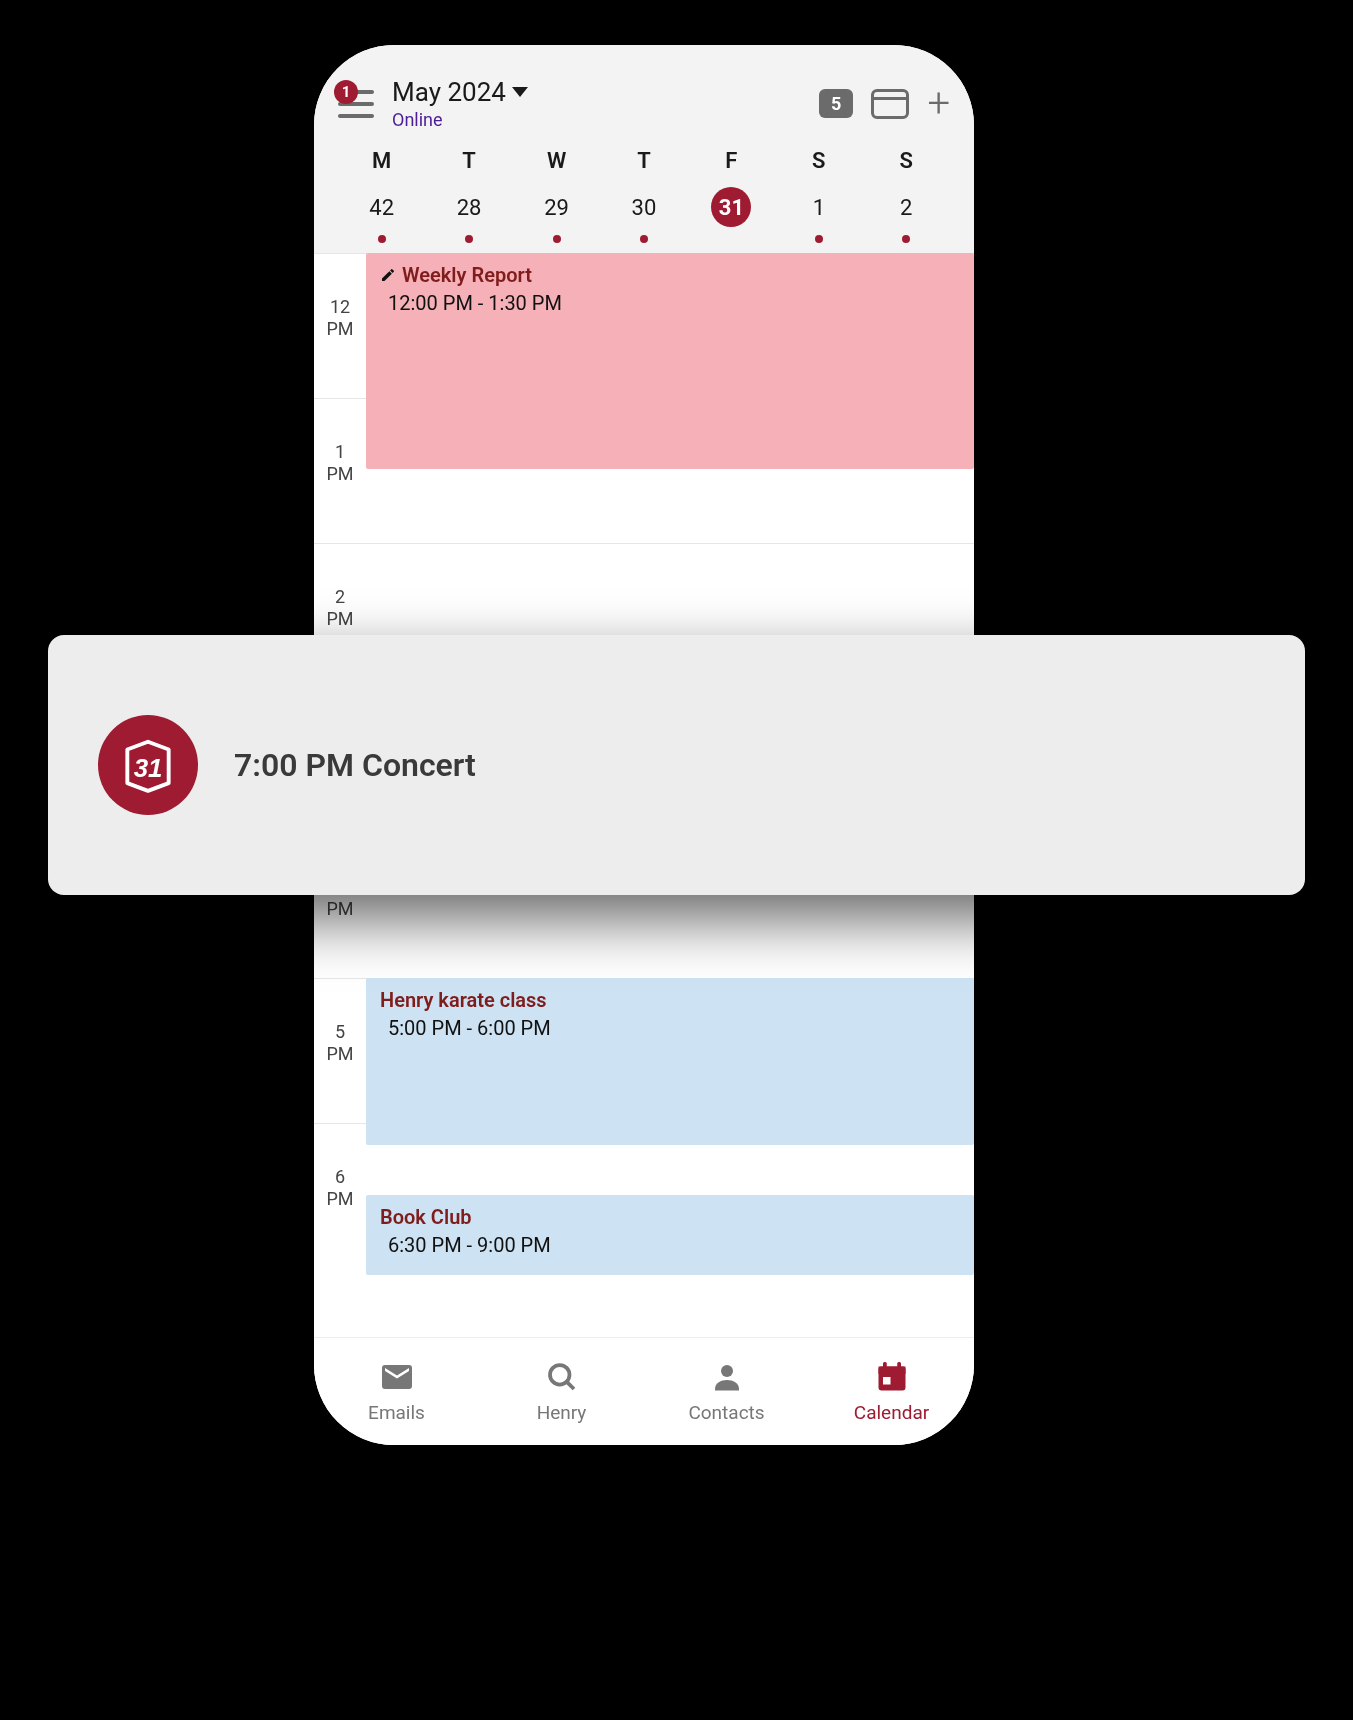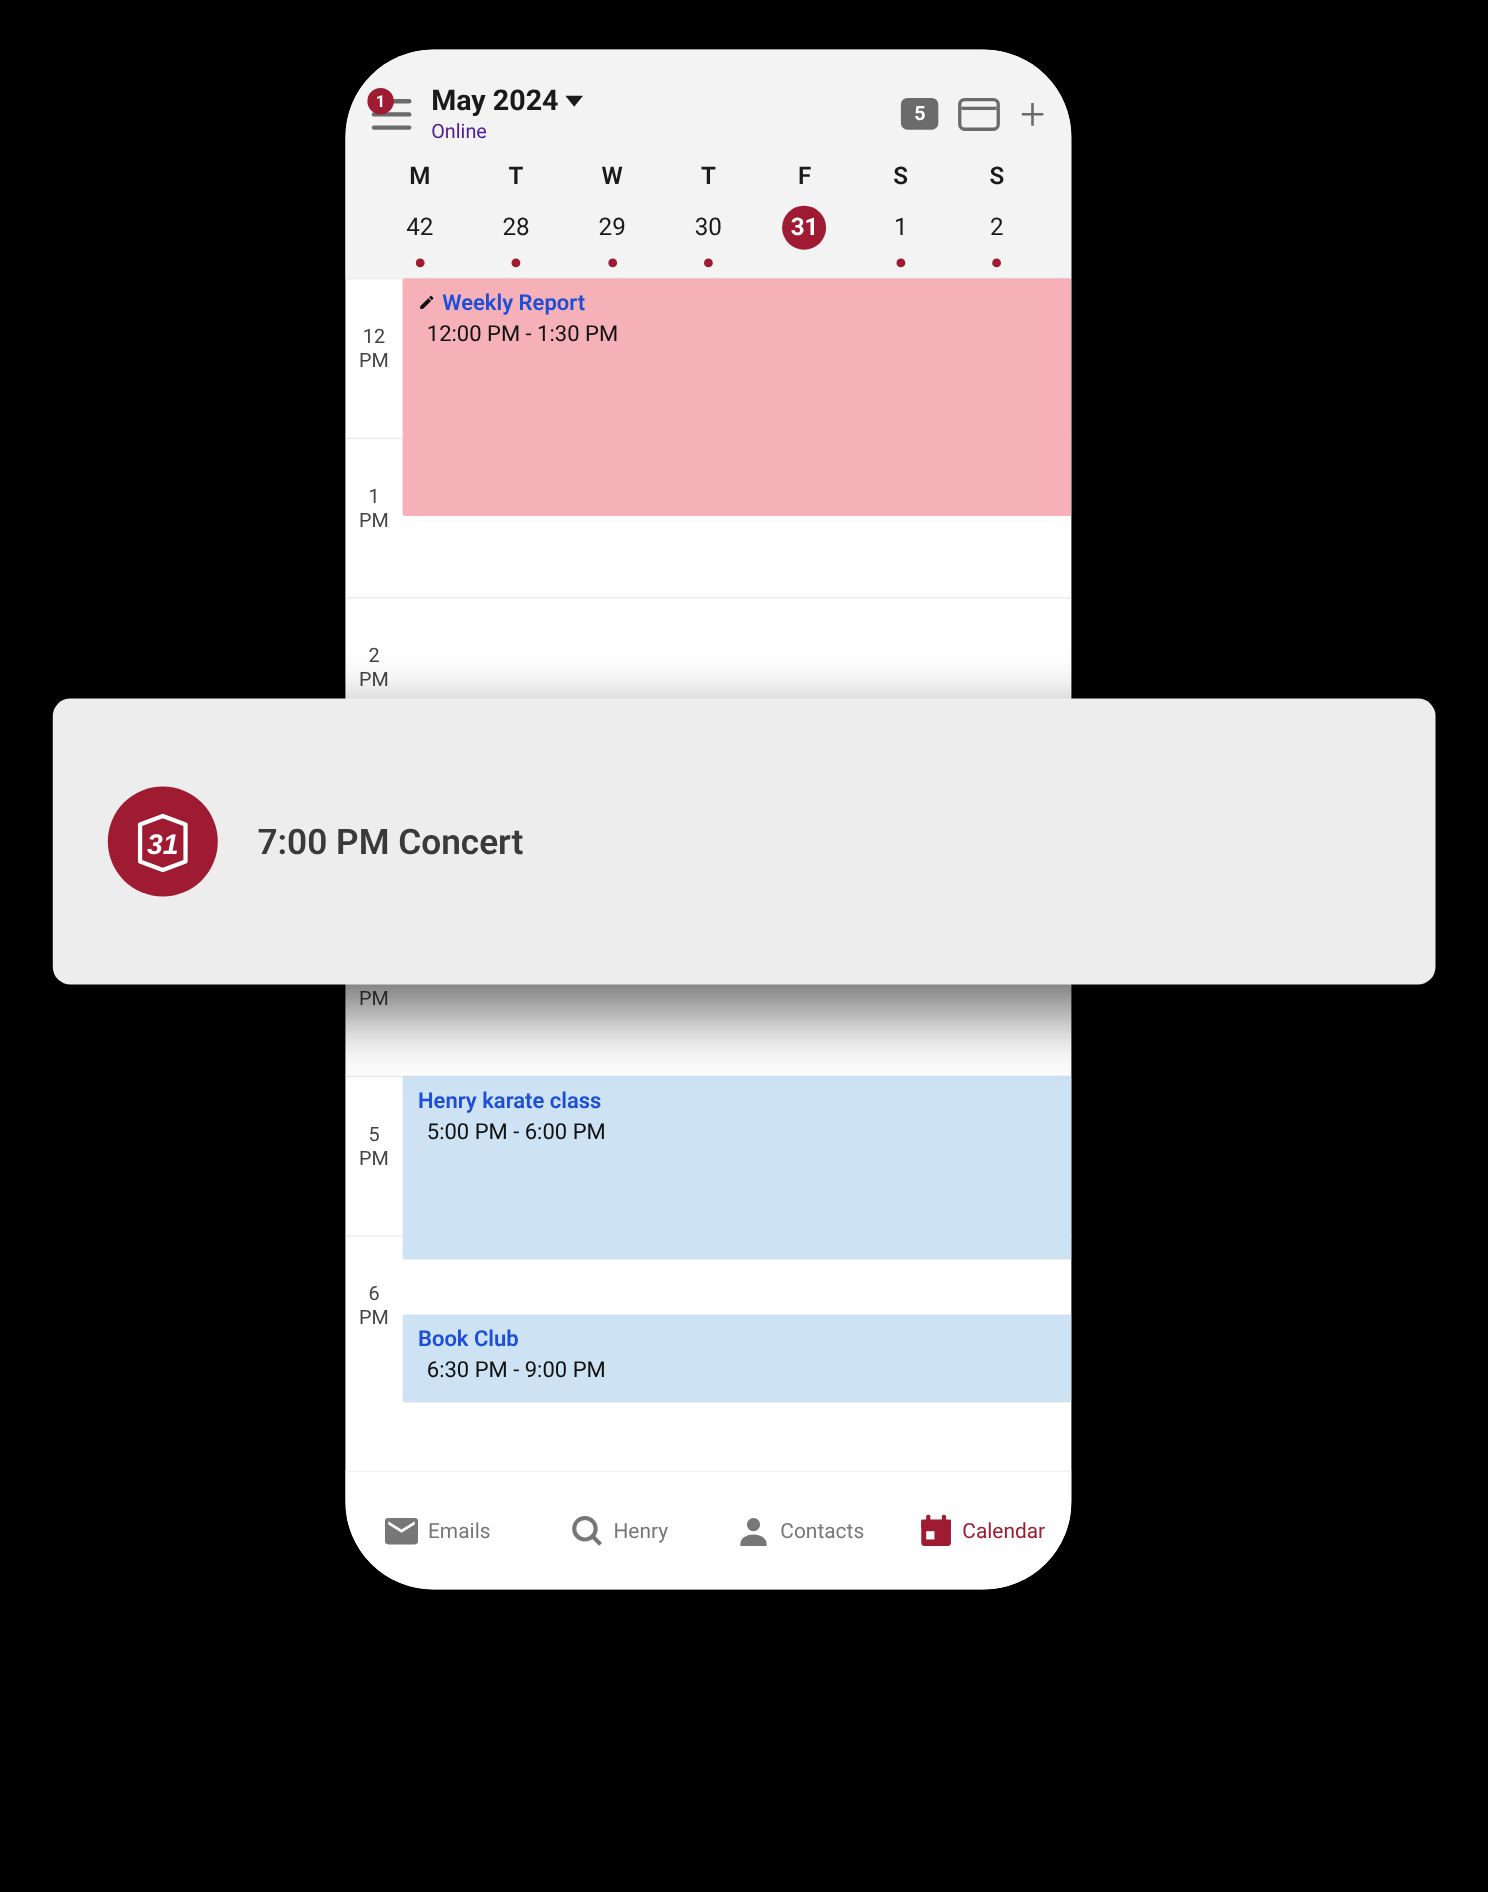--- a/index.html
+++ b/index.html
@@ -35,21 +35,21 @@
   }
   .hamburger span { display:block; height:4px; background:#6b6b6b; border-radius:2px; }
   .badge {
     position:absolute; top:-10px; left:-4px;
     width:24px; height:24px; border-radius:50%;
     background:#9e1b32; color:#fff; font-size:15px; font-weight:700;
     display:flex; align-items:center; justify-content:center;
   }
   .title-block { margin-left: 8px; flex:1; }
   .title-row { display:flex; align-items:center; gap:6px; }
-  .title { font-size:26px; font-weight:700; color:#1a1a1a; }
+  .title { font-size:26px; font-weight:400; color:#1a1a1a; }
   .caret-down { width:0;height:0;border-left:8px solid transparent;border-right:8px solid transparent;border-top:10px solid #1a1a1a; }
   .subtitle { font-size:18px; color:#4c1d95; margin-top:2px; }
   .header-actions { display:flex; align-items:center; gap:18px; }
   .pill {
     background:#6b6b6b; color:#fff; font-weight:700;
     padding:4px 12px; border-radius:6px; font-size:18px;
   }
   .view-icon {
     width:38px; height:30px; border:3px solid #6b6b6b; border-radius:6px;
     position:relative;
@@ -70,30 +70,30 @@
   .hour-label .num { display:block; }
   .hour-label .ampm { display:block; font-size:18px; }
   .hour-body { flex:1; position:relative; }
 
   .event {
     position:absolute; left:52px; right:0;
     padding:10px 14px; border-radius:2px;
   }
   .event.pink { background:#f6b1b8; }
   .event.blue { background:#cde2f3; }
-  .event-title { font-size:20px; font-weight:600; color:#1d4ed8; display:flex; align-items:center; gap:6px; }
+  .event-title { font-size:20px; font-weight:600; color:#7f1d1d; display:flex; align-items:center; gap:6px; }
   .event-time { font-size:20px; color:#111; margin-top:4px; margin-left:8px; }
   .pencil { width:16px; height:16px; }
 
   .bottom-nav {
     position:absolute; left:0; right:0; bottom:0; height:108px;
     background:#fff; border-top:1px solid #eee;
     display:flex;
   }
-  .nav-item { flex:1; display:flex; flex-direction:row; align-items:center; justify-content:center; gap:6px; color:#777; }
+  .nav-item { flex:1; display:flex; flex-direction:column; align-items:center; justify-content:center; gap:6px; color:#777; }
   .nav-item.active { color:#9e1b32; }
   .nav-item svg { width:36px; height:36px; }
   .nav-label { font-size:19px; }
 
   
   .notification {
     position:absolute;
     left:48px; right:48px;
     top:635px;
     height:260px;

